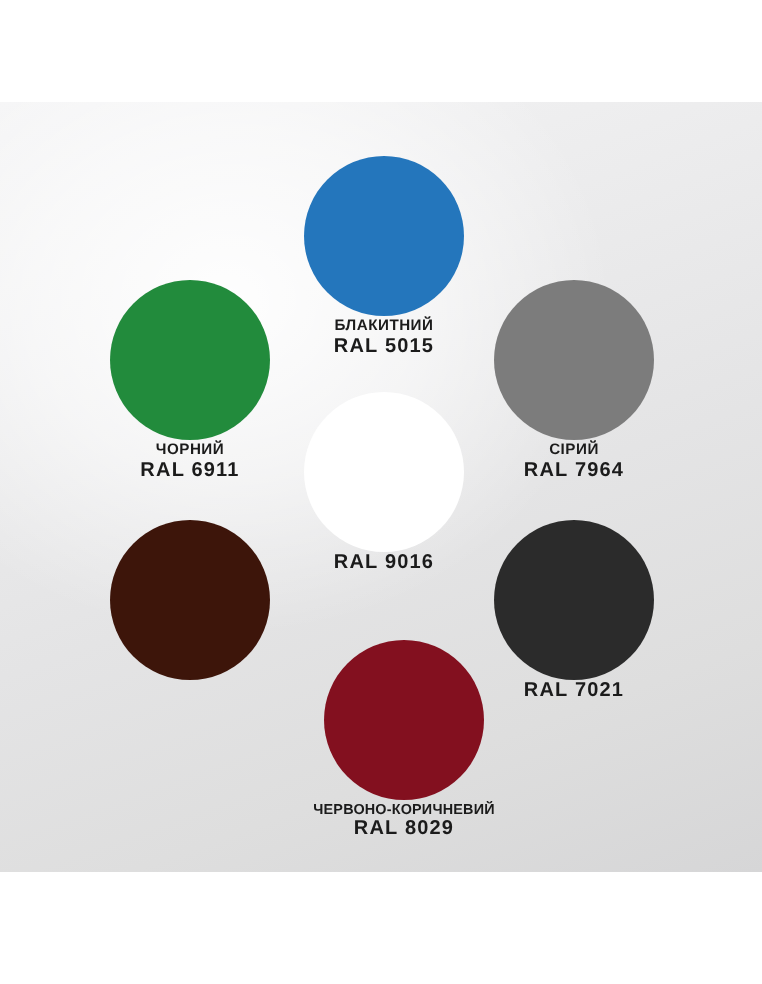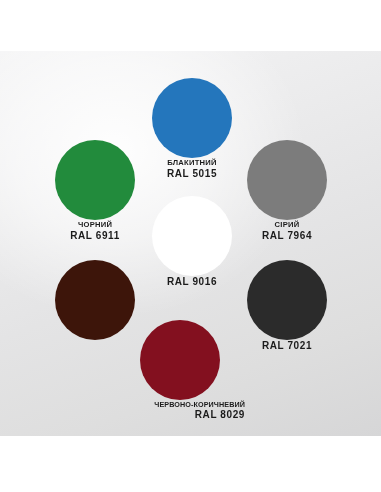--- a/index.html
+++ b/index.html
@@ -120,21 +120,21 @@
     </span>
   </div>
 
   <div class="swatch" style="left:287px; top:260px;">
     <span class="disc" style="background-color: rgb(43, 43, 43);"></span>
     <span class="caption">
       <span class="ral">RAL 7021</span>
     </span>
   </div>
 
-  <div class="swatch wide" style="left:180px; top:320px;text-align:right;">
+  <div class="swatch wide" style="left:202px; top:320px;">
     <span class="disc" style="background-color: rgb(131, 16, 31);"></span>
     <span class="caption">
       <span class="name">ЧЕРВОНО-КОРИЧНЕВИЙ</span>
       <span class="ral">RAL 8029</span>
     </span>
   </div>
 
 </div>
 
 </body></html>

